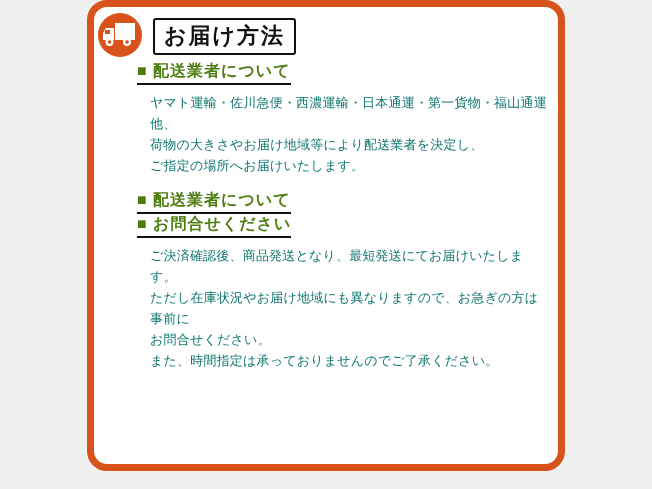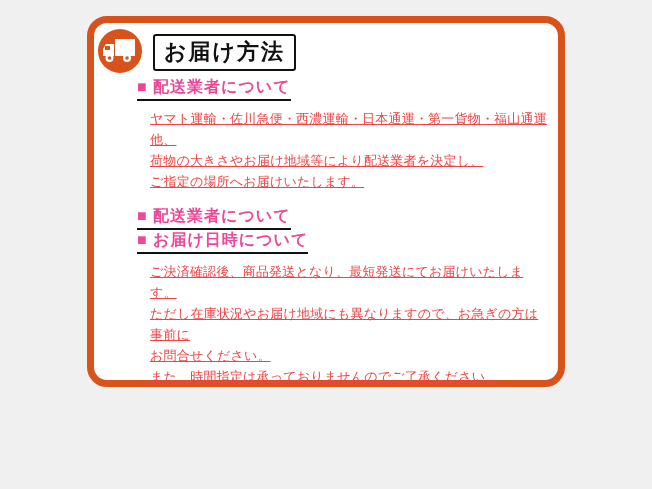--- a/index.html
+++ b/index.html
@@ -2,42 +2,42 @@
 <html><head>
 <meta charset="utf-8">
 <style>
   html,body{margin:0;padding:0;}
   body{font-family:"Liberation Sans","DejaVu Sans",sans-serif;}
   .screen{
     position:relative;width:652px;height:489px;
     background:#f0f0f0;overflow:hidden;
   }
   .card{
-    position:absolute;left:87px;top:16px;width:478px;height:371px;
+    position:absolute;left:87px;top:0;width:478px;height:471px;
     box-sizing:border-box;background:#ffffff;
     border:7px solid #d8521b;border-radius:20px;
   }
   .card-header{position:relative;height:54px;}
   .truck-badge{position:absolute;left:4px;top:6px;width:44px;height:44px;display:block;}
   .title-box{
     position:absolute;left:59px;top:11px;
     display:inline-block;border:2.5px solid #111;border-radius:3px;
     padding:1px 9px 2px 9px;background:#fff;
     font-size:22px;font-weight:bold;color:#111;letter-spacing:2px;
   }
   .section{margin-left:43px;margin-right:10px;}
   .section-heading{
     display:inline-block;margin:0;
-    font-size:16px;font-weight:bold;color:#ec4899;letter-spacing:1px;
+    font-size:16px;font-weight:bold;color:#4d7c0f;letter-spacing:1px;
     border-bottom:2px solid #111;padding-bottom:1px;
   }
   .section-body{
     margin:7px 0 14px 13px;
-    font-size:13px;line-height:21px;color:#ef4444;
-    white-space:pre-line;letter-spacing:0.2px;text-decoration:underline;
+    font-size:13px;line-height:21px;color:#0f766e;
+    white-space:pre-line;letter-spacing:0.2px;
   }
 </style>
 </head>
 <body>
 
 <div class="screen">
   <div class="card">
 
     <div class="card-header">
       <span class="truck-badge">
@@ -60,21 +60,21 @@
       <p class="section-body">ヤマト運輸・佐川急便・西濃運輸・日本通運・第一貨物・福山通運他、
 荷物の大きさやお届け地域等により配送業者を決定し、
 ご指定の場所へお届けいたします。</p>
     </div>
 
     <div class="section">
       <h3 class="section-heading">■ 配送業者について</h3>
     </div>
 
     <div class="section">
-      <h3 class="section-heading">■ お届け日時について</h3>
+      <h3 class="section-heading">■ お問合せください</h3>
       <p class="section-body">ご決済確認後、商品発送となり、最短発送にてお届けいたします。
 ただし在庫状況やお届け地域にも異なりますので、お急ぎの方は事前に
 お問合せください。
 また、時間指定は承っておりませんのでご了承ください。</p>
     </div>
 
   </div>
 </div>
 
 </body></html>

